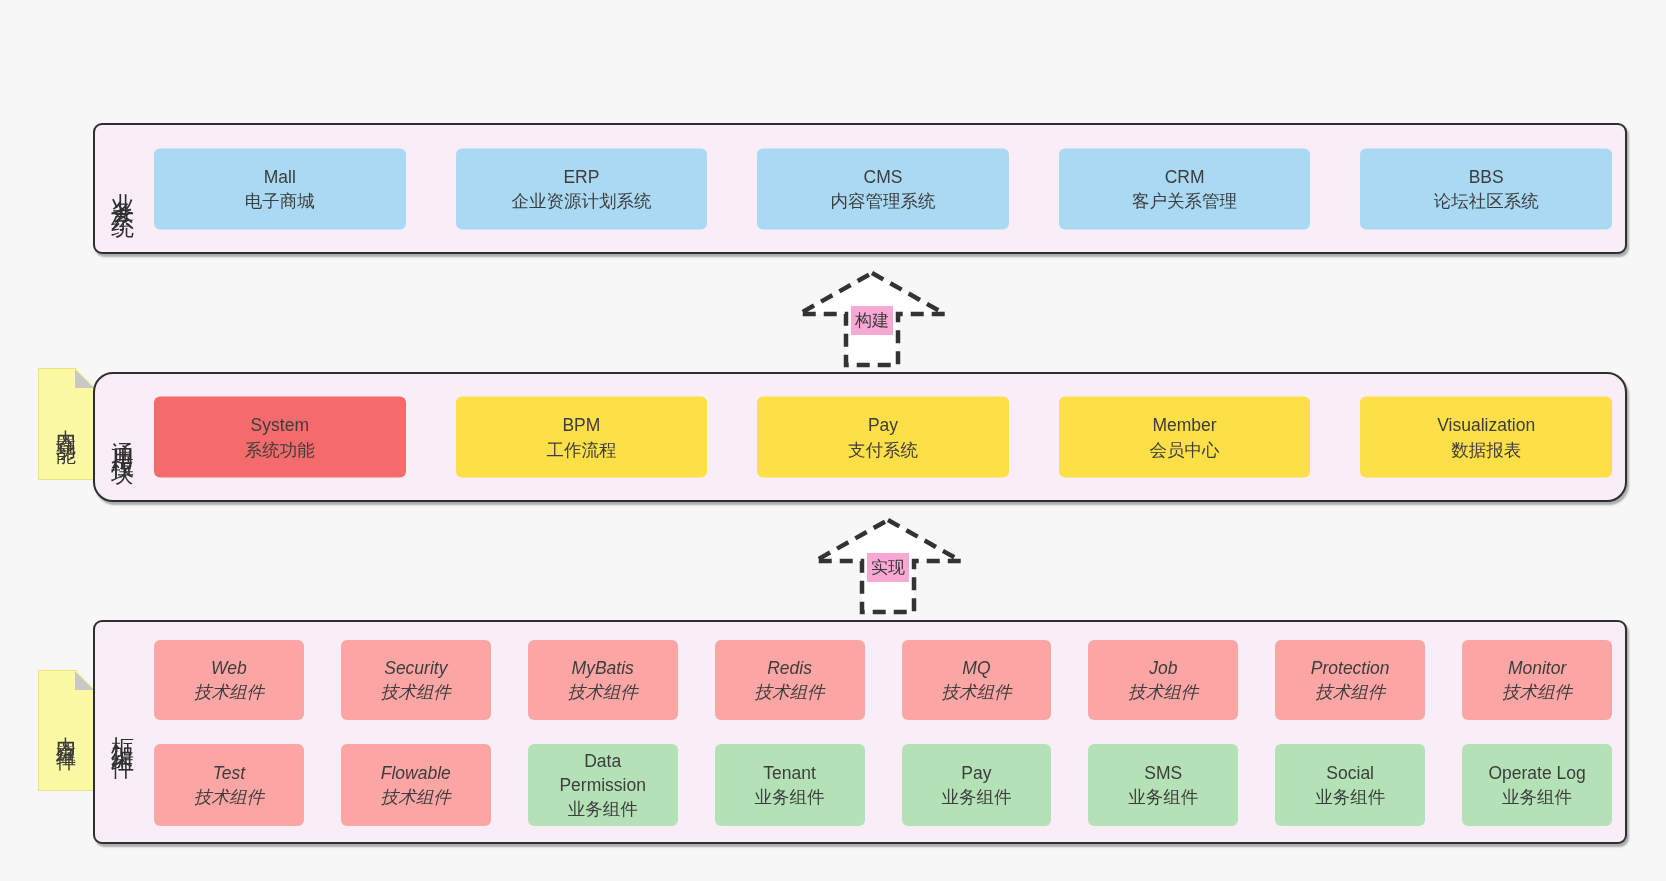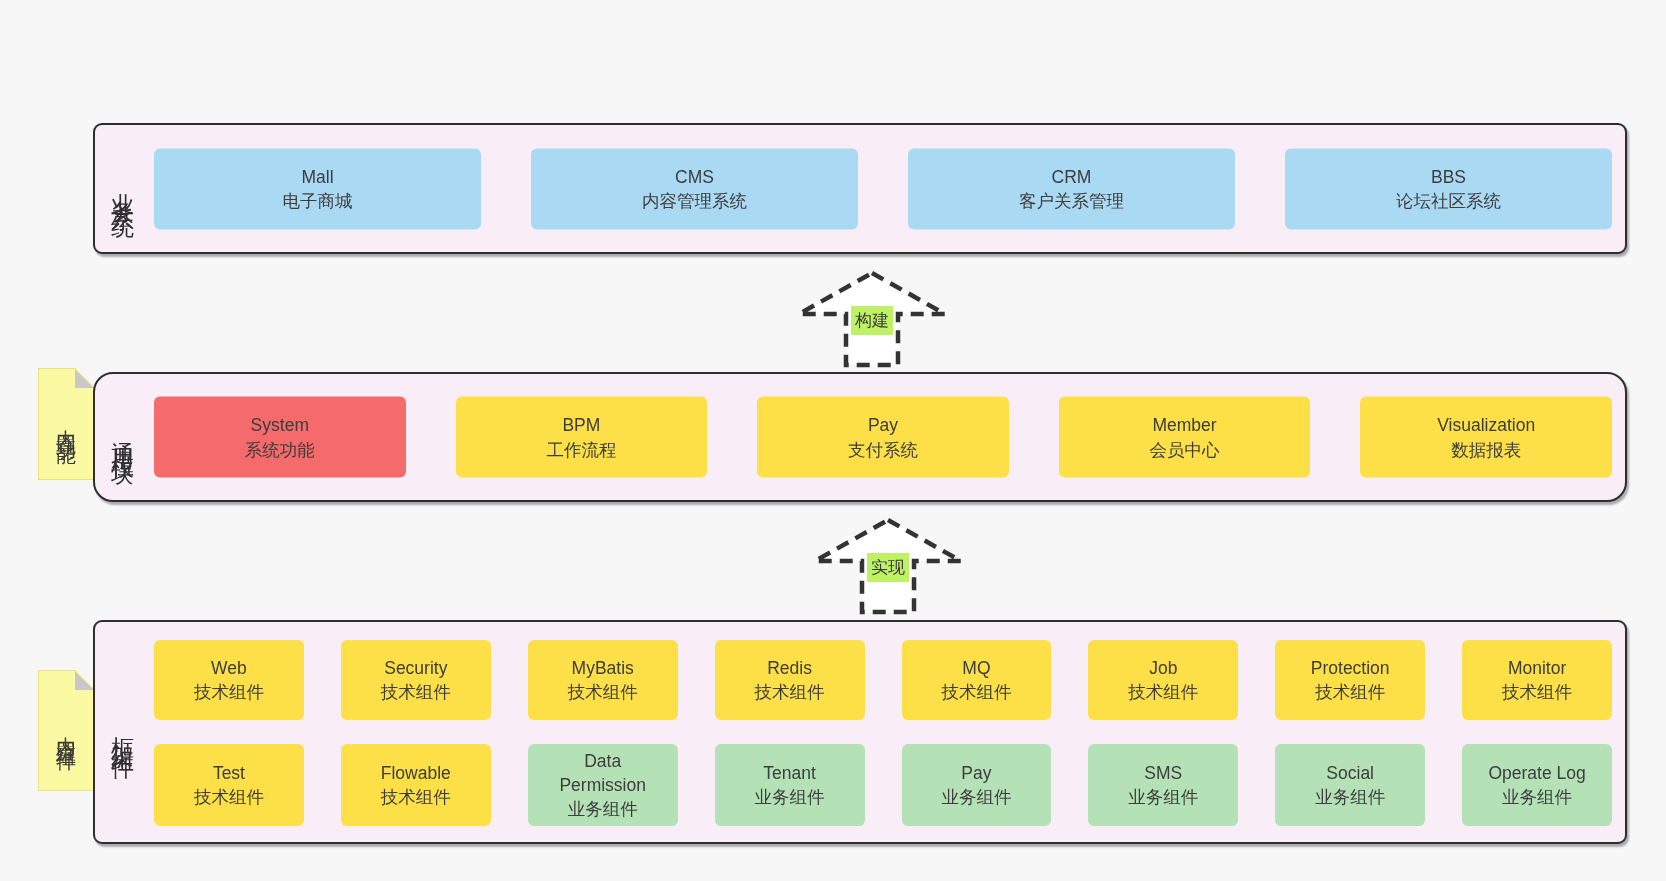--- a/index.html
+++ b/index.html
@@ -19,36 +19,36 @@
   .row-mid{top:50%;transform:translateY(-50%);height:81px;gap:50px;}
   .row-a{top:18px;height:80px;gap:37px;}
   .row-b{top:122px;height:82px;gap:37px;}
 
   .box{flex:1;border-radius:6px;display:flex;flex-direction:column;justify-content:center;
        align-items:center;text-align:center;color:#3d3d3d;font-size:17.5px;line-height:1.38;
        padding:16px 13px;box-sizing:border-box;}
   .blue{background:#aadaf3;}
   .red{background:#f56a6a;}
   .pink{background:#fde047;}
-  .gdark{background:#fde047;}
+  .gdark{background:#fca5a5;font-style:italic;}
   .glight{background:#b4e2b6;}
 
   .sticky{position:absolute;left:38px;width:57px;background:#fbf9a1;z-index:1;
           clip-path:polygon(0 0,calc(100% - 19px) 0,100% 19px,100% 100%,0 100%);
           display:flex;align-items:center;justify-content:center;
           border:1px solid #e8e387;box-sizing:border-box;}
   #sticky-modules{top:368px;height:112px;}
   #sticky-components{top:670px;height:121px;}
   .fold{position:absolute;top:0;right:0;width:19px;height:19px;background:#c8c8c8;
         clip-path:polygon(0 0,100% 100%,0 100%);}
   .sticky-text{writing-mode:vertical-rl;text-orientation:upright;letter-spacing:5px;
                font-size:20px;color:#3a3a3a;line-height:1;}
 
   .arrow-svg{position:absolute;z-index:1;}
-  .arrow-label{position:absolute;z-index:3;transform:translateX(-50%);background:#bef264;
+  .arrow-label{position:absolute;z-index:3;transform:translateX(-50%);background:#f9a8d4;
                padding:3px 4px;font-size:17px;color:#3a3a3a;white-space:nowrap;}
 </style>
 </head>
 <body>
 
 <div class="canvas">
 
   <div class="sticky" id="sticky-modules">
     <div class="fold"></div>
     <div class="sticky-text">内置功能</div>
@@ -57,20 +57,24 @@
     <div class="fold"></div>
     <div class="sticky-text">内置组件</div>
   </div>
 
   <section class="section" id="sec-business">
     <div class="vlabel">业务系统</div>
     <div class="boxrow row-mid">
       <div class="box blue">
         <div>Mall</div>
         <div>电子商城</div>
+      </div>
+      <div class="box blue">
+        <div>ERP</div>
+        <div>企业资源计划系统</div>
       </div>
       <div class="box blue">
         <div>CMS</div>
         <div>内容管理系统</div>
       </div>
       <div class="box blue">
         <div>CRM</div>
         <div>客户关系管理</div>
       </div>
       <div class="box blue">

